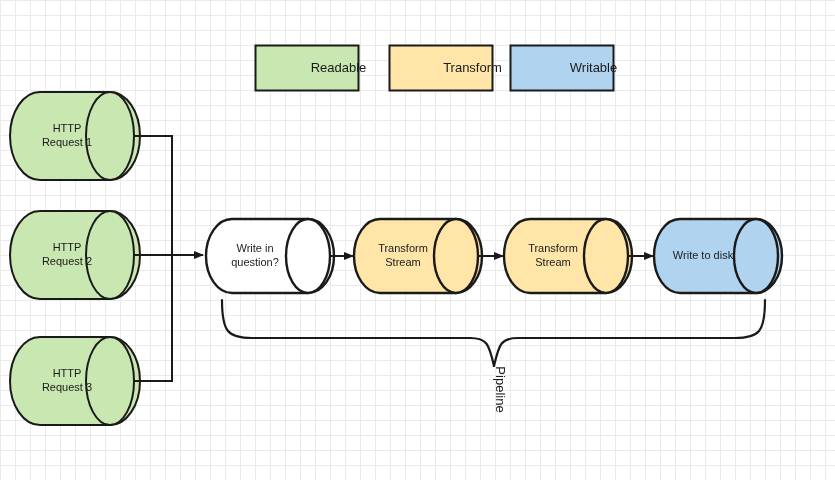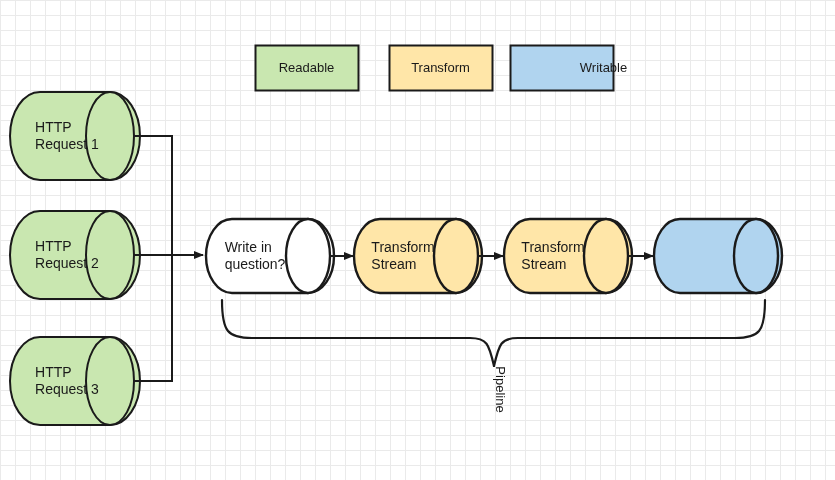--- a/index.html
+++ b/index.html
@@ -33,34 +33,35 @@
     left: 0;
     top: 0;
     width: 835px;
     height: 480px;
   }
   .node-label {
     position: absolute;
     display: flex;
     align-items: center;
     justify-content: center;
-    text-align: left;
-    font-size: 14px;
+    text-align: center;
+    font-size: 11px;
     color: #1a1a1a;
     line-height: 1.25;
     pointer-events: none;
     white-space: pre-line;
   }
   .legend-label {
     position: absolute;
     display: flex;
     align-items: center;
     justify-content: center;
     font-size: 13px;
     color: #1a1a1a;
+    padding-left: 32px;
   }
   #pipeline-label {
     position: absolute;
     left: 470px;
     top: 382px;
     width: 60px;
     text-align: center;
     font-size: 13px;
     color: #1a1a1a;
     transform: rotate(90deg);
@@ -142,31 +143,32 @@
     <g fill="none" stroke="#1a1a1a" stroke-width="2.2" stroke-linecap="round">
       <path d="M 222,300 C 222,332 228,338 252,338 L 470,338
                C 487,338 489,344 494,366"></path>
       <path d="M 765,300 C 765,332 759,338 735,338 L 518,338
                C 501,338 499,344 494,366"></path>
     </g>
   </svg>
 
   <div class="legend-label" style="left:255px; top:45px; width:103px; height:45px;">Readable</div>
   <div class="legend-label" style="left:389px; top:45px; width:103px; height:45px;">Transform</div>
-  <div class="legend-label" style="left:510px; top:45px; width:103px; height:45px;margin-left:42px;">Writable</div>
+  <div class="legend-label" style="left:510px; top:45px; width:103px; height:45px;">Writable</div>
 
   <div class="node-label" style="left:22px; top:92px; width:90px; height:88px;">HTTP
 Request 1</div>
   <div class="node-label" style="left:22px; top:211px; width:90px; height:88px;">HTTP
 Request 2</div>
   <div class="node-label" style="left:22px; top:337px; width:90px; height:88px;">HTTP
 Request 3</div>
 
   <div class="node-label" style="left:214px; top:219px; width:82px; height:74px;">Write in
 question?</div>
   <div class="node-label" style="left:362px; top:219px; width:82px; height:74px;">Transform
 Stream</div>
   <div class="node-label" style="left:512px; top:219px; width:82px; height:74px;">Transform
 Stream</div>
+  <div class="node-label" style="left:660px; top:219px; width:86px; height:74px;">Write to disk</div>
 
   <div id="pipeline-label">Pipeline</div>
 
 </div>
 
 </body></html>

